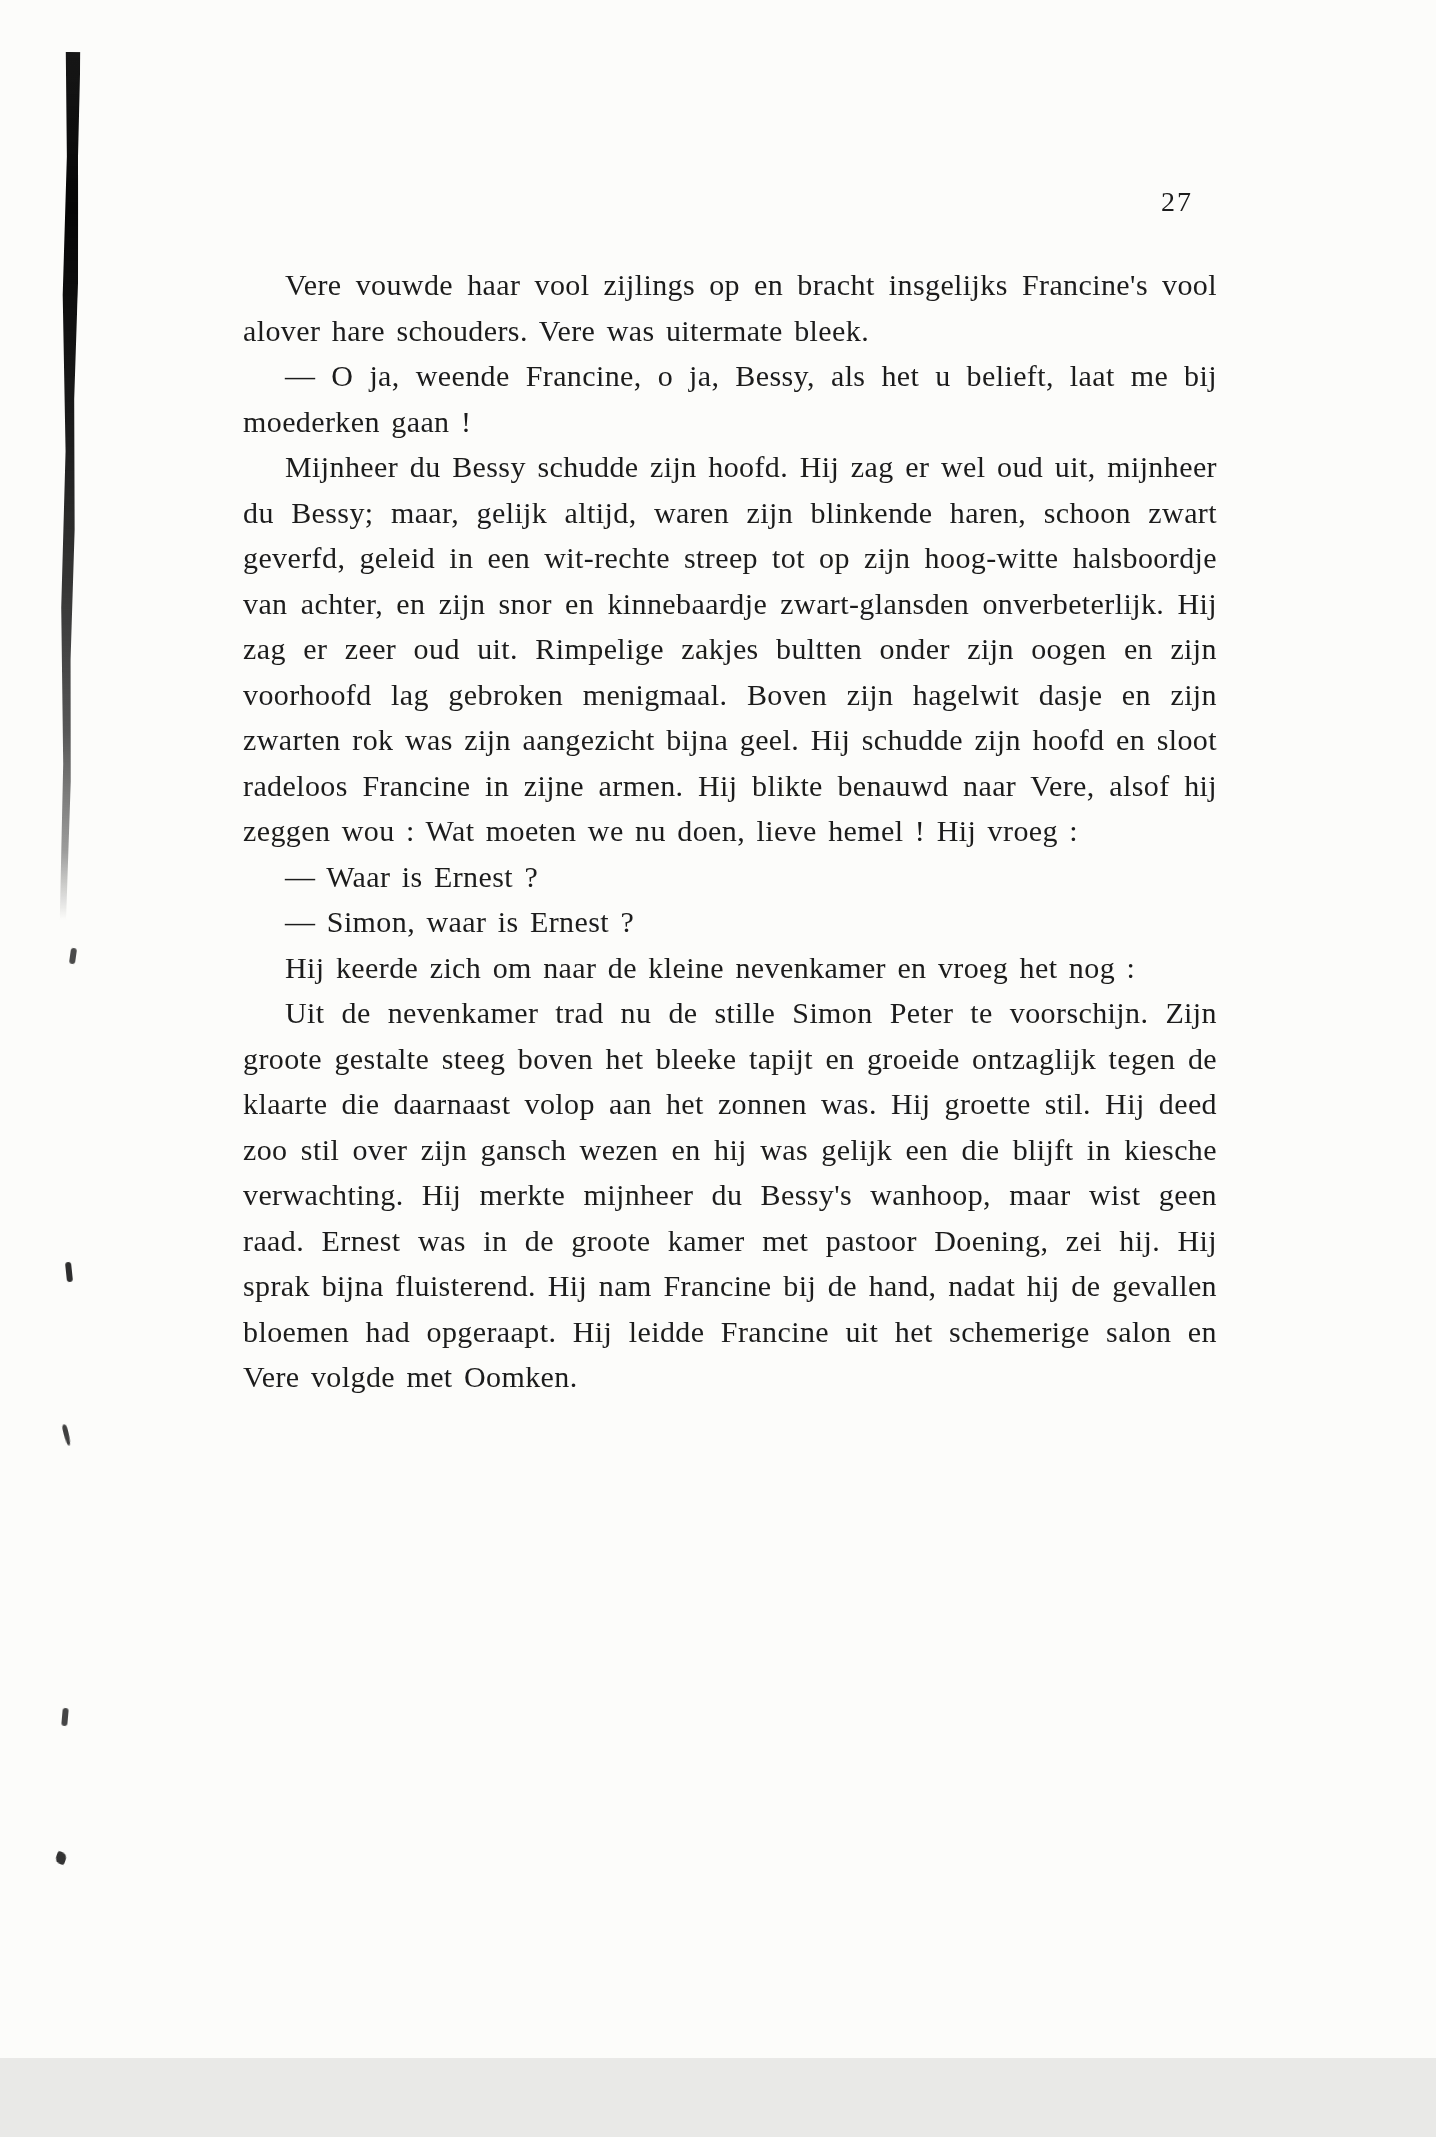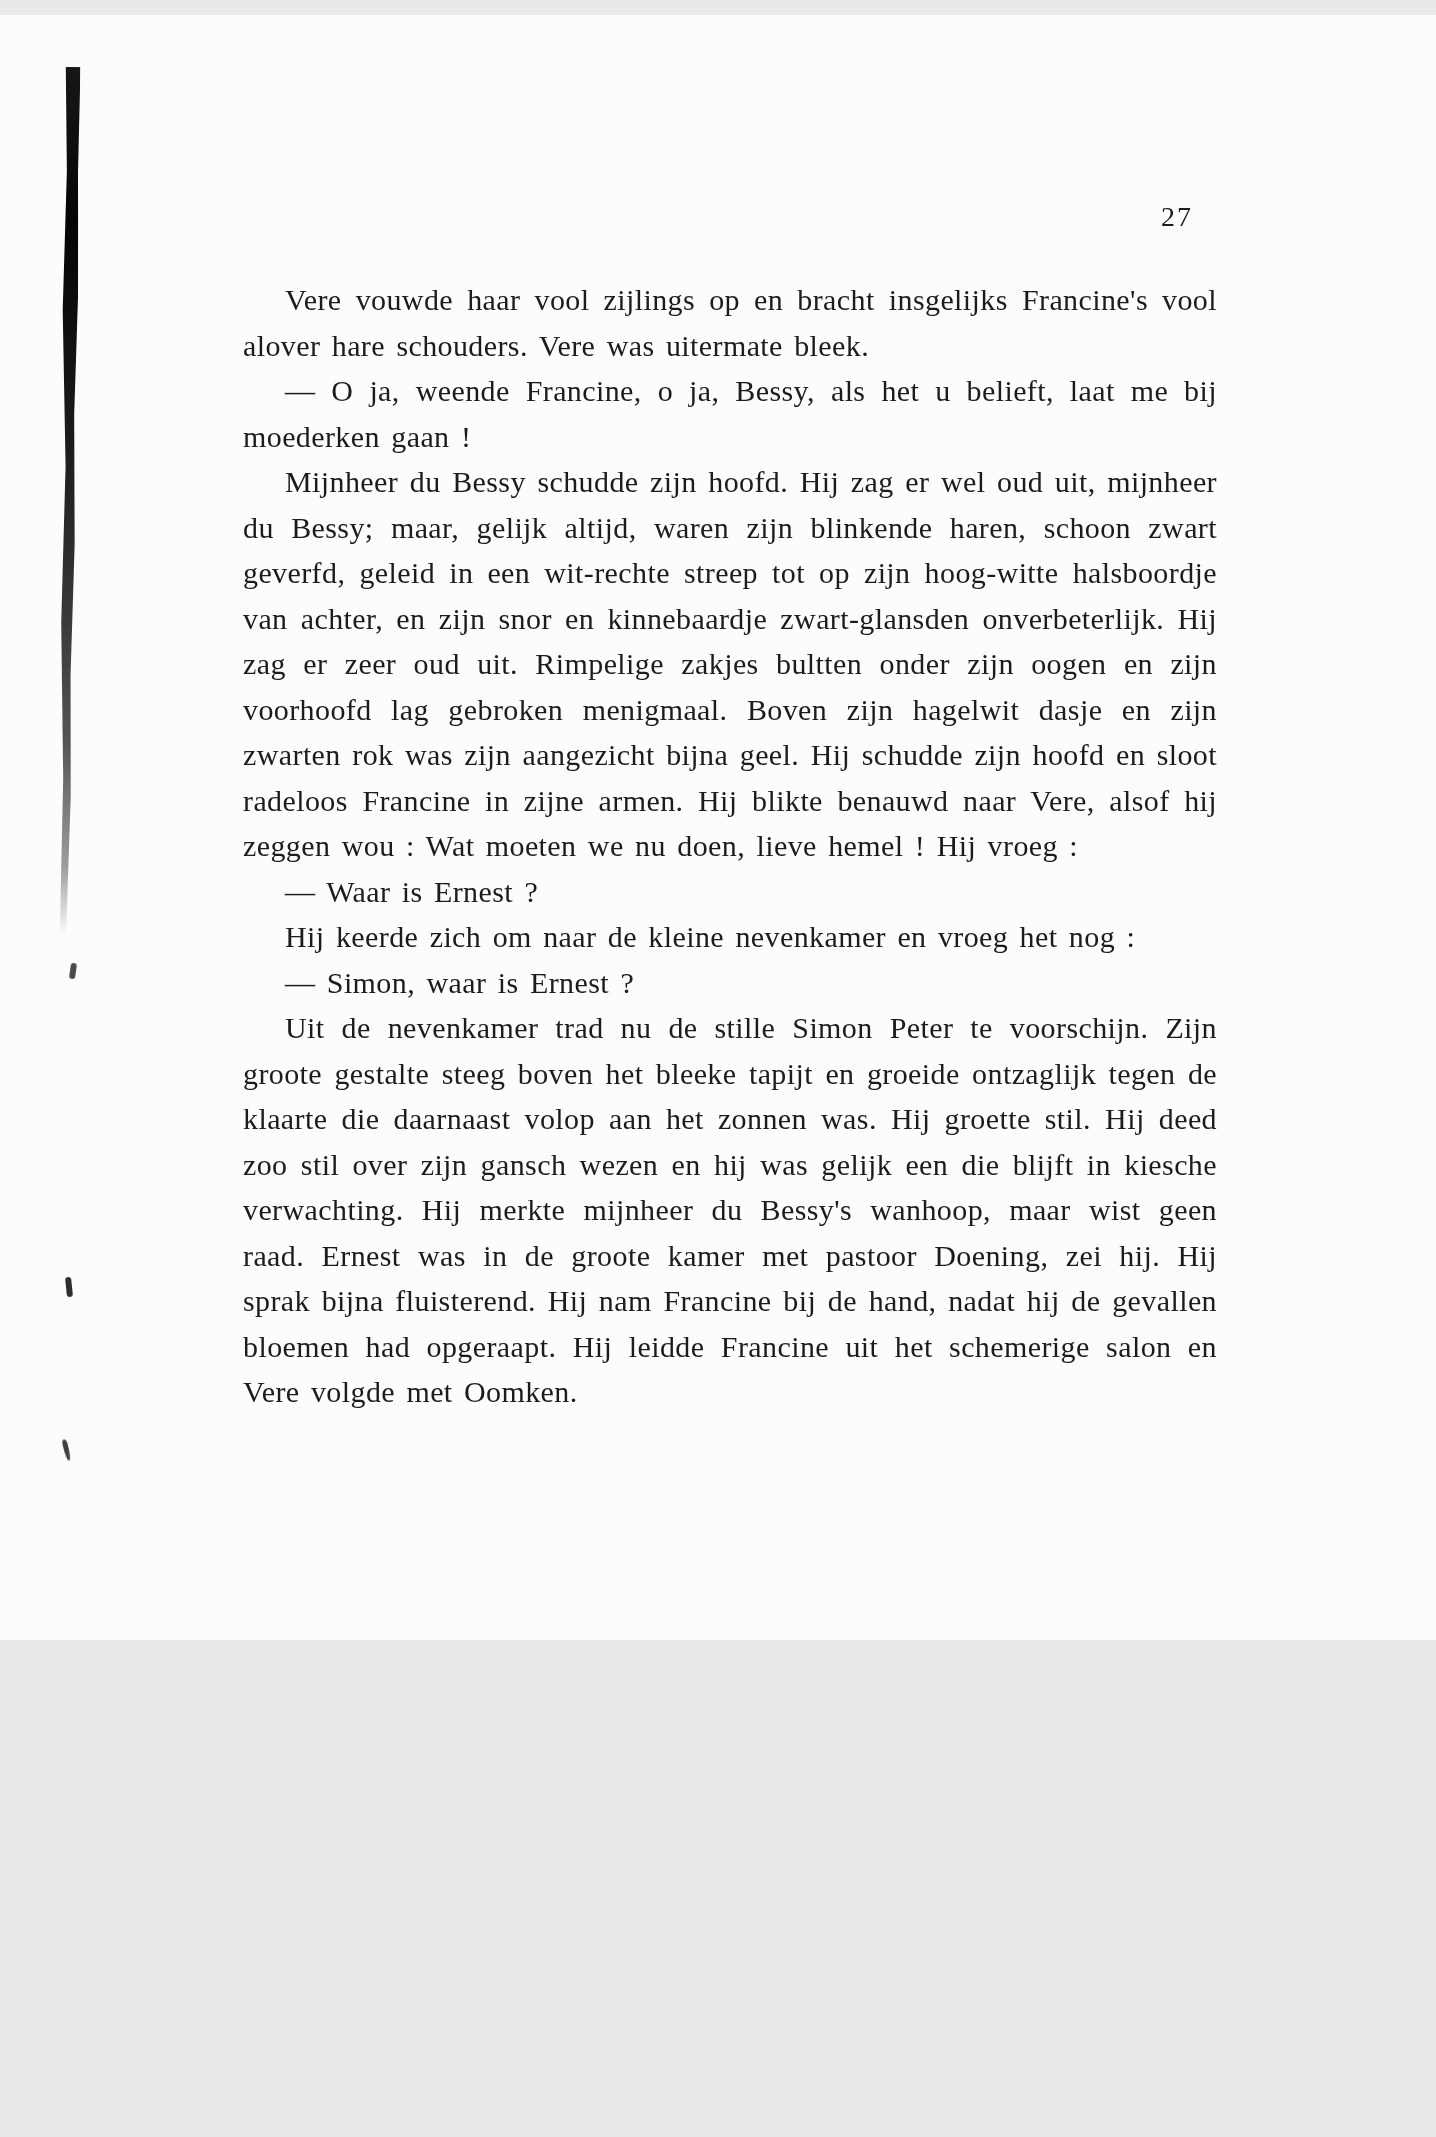--- a/index.html
+++ b/index.html
@@ -3,22 +3,22 @@
 <meta charset="utf-8">
 <style>
   html, body {
     margin: 0;
     padding: 0;
     background: #e9e9e7;
   }
   .page {
     position: relative;
     width: 1436px;
-    height: 1625px;
-    margin: 15px auto;
+    height: 2058px;
+    margin: 0 auto;
     background: #fcfcfa;
     overflow: hidden;
     font-family: "Liberation Serif", "DejaVu Serif", serif;
     color: #1c1c1c;
   }
 
   
   .binding-streak {
     position: absolute;
     left: 58px;
@@ -91,18 +91,18 @@
   <div class="mark mark-4"></div>
   <div class="mark mark-5"></div>
 
   <div class="page-number-row">27</div>
 
   <div class="text-block">
     <p class="para">Vere vouwde haar vool zijlings op en bracht insgelijks Francine's vool alover hare schouders. Vere was uitermate bleek.</p>
     <p class="para">— O ja, weende Francine, o ja, Bessy, als het u belieft, laat me bij moederken gaan !</p>
     <p class="para">Mijnheer du Bessy schudde zijn hoofd. Hij zag er wel oud uit, mijnheer du Bessy; maar, gelijk altijd, waren zijn blinkende haren, schoon zwart geverfd, geleid in een wit-rechte streep tot op zijn hoog-witte halsboordje van achter, en zijn snor en kinnebaardje zwart-glansden onverbeterlijk. Hij zag er zeer oud uit. Rimpelige zakjes bultten onder zijn oogen en zijn voorhoofd lag gebroken menigmaal. Boven zijn hagelwit dasje en zijn zwarten rok was zijn aangezicht bijna geel. Hij schudde zijn hoofd en sloot radeloos Francine in zijne armen. Hij blikte benauwd naar Vere, alsof hij zeggen wou : Wat moeten we nu doen, lieve hemel ! Hij vroeg :</p>
     <p class="para">— Waar is Ernest ?</p>
+    <p class="para">— Simon, waar is Ernest ?</p>
     <p class="para">Hij keerde zich om naar de kleine nevenkamer en vroeg het nog :</p>
-    <p class="para">— Simon, waar is Ernest ?</p>
     <p class="para">Uit de nevenkamer trad nu de stille Simon Peter te voorschijn. Zijn groote gestalte steeg boven het bleeke tapijt en groeide ontzaglijk tegen de klaarte die daarnaast volop aan het zonnen was. Hij groette stil. Hij deed zoo stil over zijn gansch wezen en hij was gelijk een die blijft in kiesche verwachting. Hij merkte mijnheer du Bessy's wanhoop, maar wist geen raad. Ernest was in de groote kamer met pastoor Doening, zei hij. Hij sprak bijna fluisterend. Hij nam Francine bij de hand, nadat hij de gevallen bloemen had opgeraapt. Hij leidde Francine uit het schemerige salon en Vere volgde met Oomken.</p>
   </div>
 
 </div>
 
 </body></html>

